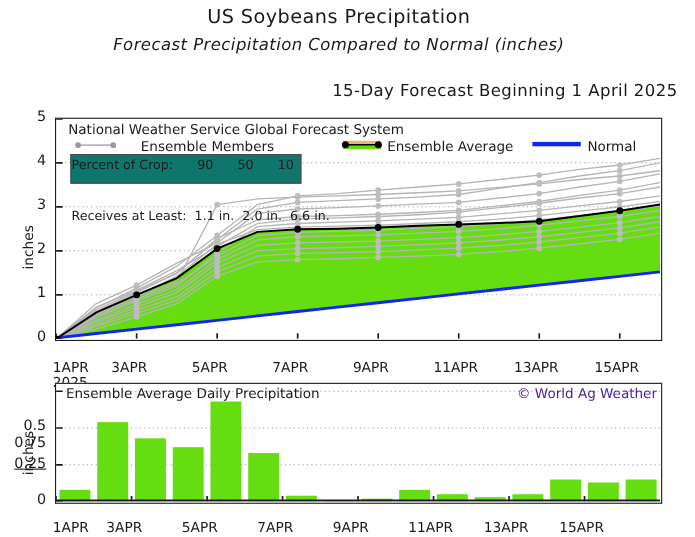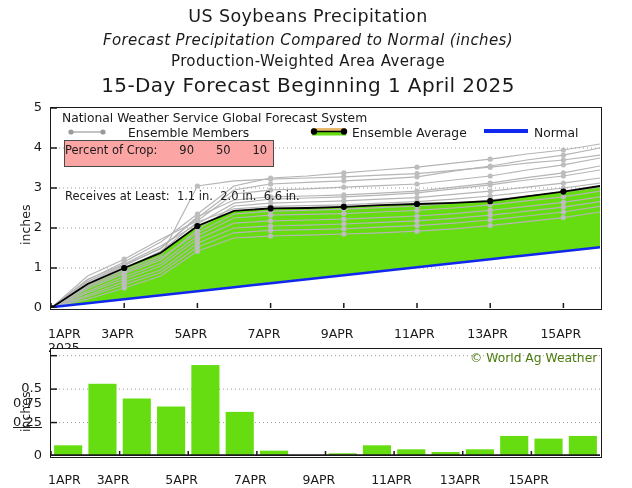--- a/index.html
+++ b/index.html
@@ -3,21 +3,21 @@
 <meta charset="utf-8">
 <style>
   html,body{margin:0;padding:0;background:#ffffff;}
   body{width:632px;height:488px;font-family:"DejaVu Sans",sans-serif;color:#111;overflow:hidden;}
   #root{position:relative;width:632px;height:488px;}
 
   .ttl{position:absolute;left:0;width:616px;text-align:center;color:#1a1a1a;letter-spacing:.4px;}
   #title-main{top:6px;font-size:17.5px;}
   #title-sub1{top:31px;font-size:15px;font-style:italic;}
   #title-sub2{top:52px;font-size:15px;}
-  #title-sub3{top:73px;font-size:20px;}
+  #title-sub3{top:73px;font-size:15px;text-align:right;}
 
   .axis-title{position:absolute;font-size:12.5px;color:#1a1a1a;
     transform:rotate(-90deg);transform-origin:left top;white-space:nowrap;}
 
   .ylab{position:absolute;font-size:13px;color:#1a1a1a;text-align:right;white-space:nowrap;}
   .xlab{position:absolute;font-size:12.5px;color:#1a1a1a;white-space:nowrap;margin-top:12px;}
 
   .panel{position:absolute;box-sizing:border-box;border:1.6px solid #1a1a1a;background:#fff;}
   #main-panel{left:50px;top:107px;width:552px;height:203px;}
   #daily-panel{left:50px;top:348px;width:552px;height:110px;}
@@ -28,39 +28,38 @@
   #legend-header{left:62px;top:111px;}
   #legend-lbl-members{left:128px;top:126px;}
   #legend-lbl-avg{left:352px;top:126px;}
   #legend-lbl-normal{left:534px;top:126px;}
 
   #legend-marker-members{position:absolute;left:68px;top:128px;width:38px;height:8px;}
   #legend-marker-avg{position:absolute;left:310px;top:126px;width:38px;height:11px;}
   #legend-marker-normal{position:absolute;left:484px;top:129px;width:44px;height:4px;background:#1028EE;}
 
   #crop-box{position:absolute;left:64px;top:140px;width:210px;height:27px;
-    box-sizing:border-box;border:1.3px solid #4a4a4a;background:#fca5a5;}
+    box-sizing:border-box;border:1.3px solid #4a4a4a;background:#0f766e;}
   .crop-line{position:absolute;left:0;width:210px;font-size:11.5px;color:#1a1a1a;white-space:pre;}
   #crop-row1{top:2px;}
   #crop-row2{top:27px;margin-top:21px;}
 
   #daily-caption{position:absolute;left:60px;top:351px;font-size:12.3px;color:#1a1a1a;}
-  #copyright{position:absolute;left:470px;top:351px;font-size:12.3px;color:#4d7c0f;}
+  #copyright{position:absolute;left:470px;top:351px;font-size:12.3px;color:#4c1d95;}
 
   #y2025-main{position:absolute;left:48px;top:328px;font-size:12.5px;}
   #y2025-daily{position:absolute;left:48px;top:474px;font-size:12.5px;}
 </style>
 </head>
 <body>
 
 <div id="root">
 
   <div class="ttl" id="title-main">US Soybeans Precipitation</div>
   <div class="ttl" id="title-sub1">Forecast Precipitation Compared to Normal (inches)</div>
-  <div class="ttl" id="title-sub2">Production-Weighted Area Average</div>
   <div class="ttl" id="title-sub3">15-Day Forecast Beginning 1 April 2025</div>
 
   <div class="axis-title" style="left:18px;top:245px;">inches</div>
   <div id="main-yticks">
       <div class="ylab" style="left: 10px; width: 32px; top: 299px;">0</div>
       <div class="ylab" style="left: 10px; width: 32px; top: 259px;">1</div>
       <div class="ylab" style="left: 10px; width: 32px; top: 219px;">2</div>
       <div class="ylab" style="left: 10px; width: 32px; top: 179px;">3</div>
       <div class="ylab" style="left: 10px; width: 32px; top: 139px;">4</div>
       <div class="ylab" style="left: 10px; width: 32px; top: 99px;">5</div>
@@ -295,15 +294,16 @@
         <line x1="68.625" y1="107" x2="68.625" y2="102" stroke="#1a1a1a" stroke-width="1.5"></line>
         <line x1="137.25" y1="107" x2="137.25" y2="102" stroke="#1a1a1a" stroke-width="1.5"></line>
         <line x1="205.875" y1="107" x2="205.875" y2="102" stroke="#1a1a1a" stroke-width="1.5"></line>
         <line x1="274.5" y1="107" x2="274.5" y2="102" stroke="#1a1a1a" stroke-width="1.5"></line>
         <line x1="343.125" y1="107" x2="343.125" y2="102" stroke="#1a1a1a" stroke-width="1.5"></line>
         <line x1="411.75" y1="107" x2="411.75" y2="102" stroke="#1a1a1a" stroke-width="1.5"></line>
         <line x1="480.375" y1="107" x2="480.375" y2="102" stroke="#1a1a1a" stroke-width="1.5"></line>
       </svg>
   </div>
 
+  <div id="daily-caption">Ensemble Average Daily Precipitation</div>
   <div id="copyright">© World Ag Weather</div>
 
 </div>
 
 </body></html>

